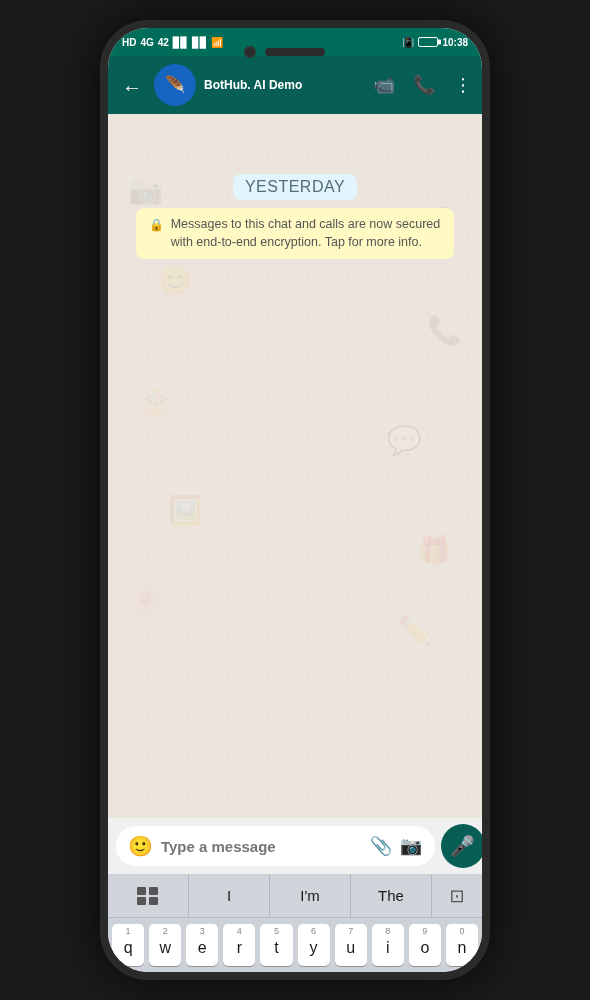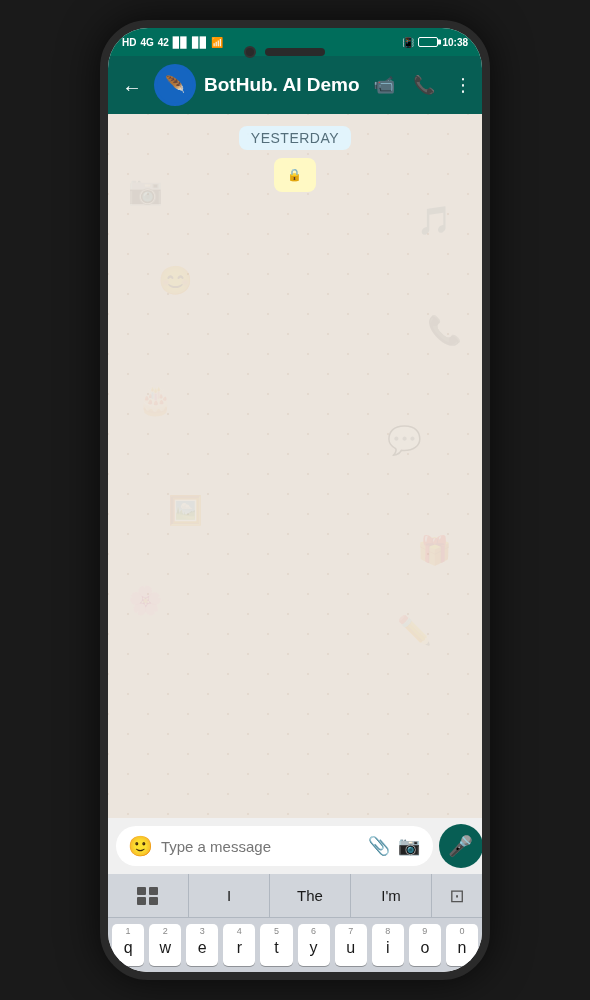--- a/index.html
+++ b/index.html
@@ -118,21 +118,21 @@
       height: 36px;
     }
     .contact-info {
       flex: 1;
       display: flex;
       flex-direction: column;
       justify-content: center;
     }
     .contact-name {
       color: #fff;
-      font-size: 19px;
+      font-size: 12px;
       font-weight: 600;
     }
     .header-icons {
       display: flex;
       align-items: center;
       gap: 18px;
       color: #fff;
     }
     .header-icon {
       font-size: 18px;
@@ -163,24 +163,25 @@
       display: flex;
       flex-direction: column;
       align-items: center;
       padding: 12px 10px;
       gap: 8px;
     }
     .date-divider {
       background: rgba(225,245,254,0.92);
       border-radius: 8px;
       padding: 4px 12px;
-      font-size: 14px;
+      font-size: 16px;
       color: #546e7a;
       letter-spacing: 0.5px;
       font-weight: 500;
+      margin-top: 48px;
     }
     .encryption-notice {
       background: #fff9c4;
       border-radius: 8px;
       padding: 8px 14px;
       max-width: 90%;
       font-size: 12.5px;
       color: #555;
       display: flex;
       align-items: flex-start;
@@ -216,20 +217,21 @@
       flex-shrink: 0;
     }
     .message-input {
       flex: 1;
       border: none;
       outline: none;
       font-size: 15px;
       color: #333;
       background: transparent;
       caret-color: #075e54;
+      font-weight: bold;
     }
     .attach-btn {
       font-size: 18px;
       color: #757575;
       cursor: pointer;
     }
     .camera-btn {
       font-size: 18px;
       color: #757575;
       cursor: pointer;
@@ -399,20 +401,21 @@
       <span class="bg-icon" style="top:310px;right:60px;">💬</span>
       <span class="bg-icon" style="top:380px;left:60px;">🖼️</span>
       <span class="bg-icon" style="top:420px;right:30px;">🎁</span>
       <span class="bg-icon" style="top:470px;left:20px;">🌸</span>
       <span class="bg-icon" style="top:500px;right:50px;">✏️</span>
 
       <div class="chat-messages">
         <div class="date-divider">YESTERDAY</div>
         <div class="encryption-notice">
           <span class="lock-icon">🔒</span>
+          <span>Messages to this chat and calls are now secured with end-to-end encryption. Tap for more info.</span>
         </div>
       </div>
     </div>
 
     <div class="input-area">
       <div class="message-input-wrapper">
         <span class="emoji-btn">🙂</span>
         <input class="message-input" type="text" placeholder="Type a message" style="">
         <span class="attach-btn">📎</span>
         <span class="camera-btn">📷</span>
@@ -428,24 +431,24 @@
           <rect x="0" y="0" width="9" height="8" rx="1" fill="#555"></rect>
           <rect x="12" y="0" width="9" height="8" rx="1" fill="#555"></rect>
           <rect x="0" y="10" width="9" height="8" rx="1" fill="#555"></rect>
           <rect x="12" y="10" width="9" height="8" rx="1" fill="#555"></rect>
         </svg>
       </div>
       <div class="suggestion-item">
         <span>I</span>
       </div>
       <div class="suggestion-item">
+        <span>I'm</span>
+      </div>
+      <div class="suggestion-item">
         <span>The</span>
-      </div>
-      <div class="suggestion-item">
-        <span>I'm</span>
       </div>
       <div class="suggestion-item" style="font-size:18px; color:#555; border-right:none;">
         <span>⊡</span>
       </div>
     </div>
 
     <div class="keyboard-grid">
       <div class="keyboard-row">
         <div class="key">
             <span class="key-number">1</span>

